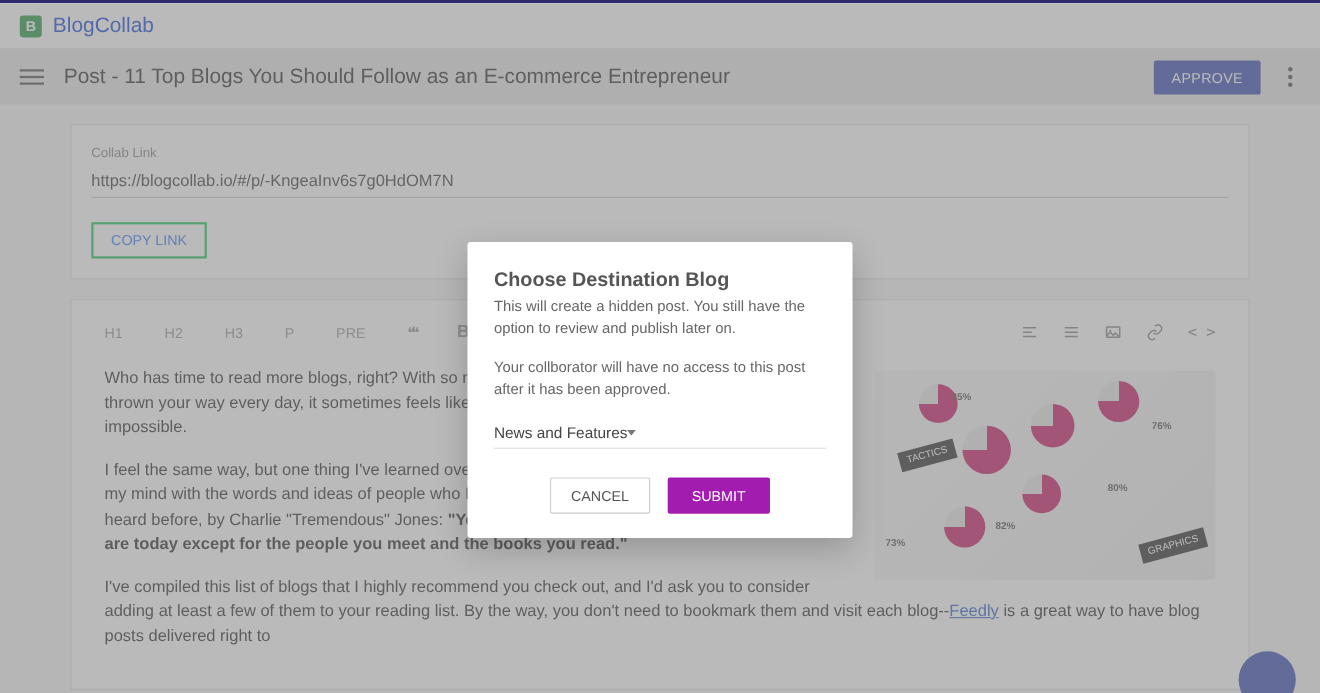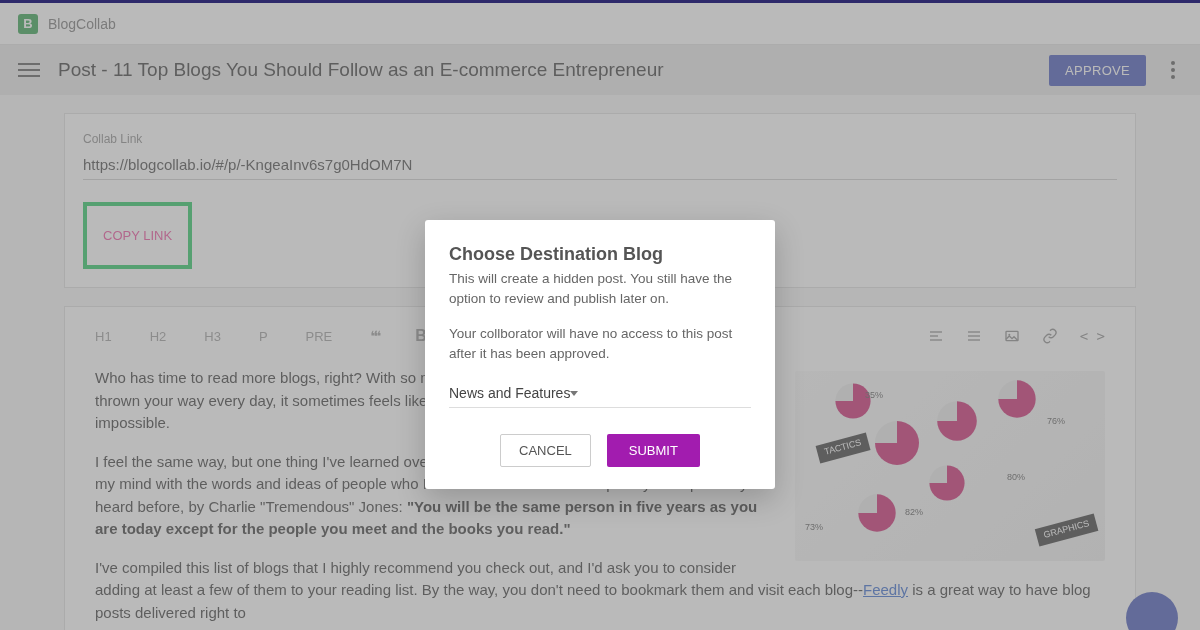--- a/index.html
+++ b/index.html
@@ -1,43 +1,43 @@
 <!DOCTYPE html>
 <html><head>
 <meta charset="utf-8">
 <style>
 * { margin:0; padding:0; box-sizing:border-box; }
 body { font-family:"Helvetica Neue",Arial,sans-serif; background:#f5f5f5; width:1200px; height:630px; overflow:hidden; position:relative; border-top:3px solid #2e2a6b; }
 .top-bar { background:#fff; height:42px; display:flex; align-items:center; padding:0 18px; border-bottom:1px solid #e0e0e0; }
 .logo { width:20px; height:20px; background:#2e9e4b; border-radius:3px; color:#fff; font-weight:bold; font-size:13px; display:flex; align-items:center; justify-content:center; margin-right:10px; }
-.app-name { font-size:14px; color:#737373; }
+.app-name { font-size:19px; color:#1d4ed8; }
 .header { background:#e6e6e6; height:50px; display:flex; align-items:center; padding:0 18px; }
 .ham { width:22px; height:14px; display:flex; flex-direction:column; justify-content:space-between; margin-right:18px; cursor:pointer; }
 .ham span { height:2px; background:#555; }
 .page-title { font-size:19px; color:#333; flex:1; }
 .approve-btn { background:#3f51b5; color:#fff; border:none; padding:8px 16px; font-size:13px; font-weight:500; border-radius:2px; cursor:pointer; letter-spacing:0.3px; }
 .more { margin-left:18px; cursor:pointer; display:flex; flex-direction:column; gap:3px; align-items:center; width:18px; }
 .more span { width:4px; height:4px; border-radius:50%; background:#555; }
 .content { padding:0 64px; }
 .card { background:#fff; border:1px solid #ddd; margin-top:18px; }
 .link-card { padding:18px; }
 .field-label { font-size:12px; color:#888; margin-bottom:4px; }
 .link-input { width:100%; border:none; border-bottom:1px solid #ccc; font-size:15px; padding:6px 0; color:#444; outline:none; }
-.copy-btn { margin-top:22px; border:4px solid #22c55e; background:#fff; padding:22px 16px; font-size:13px; color:#ec4899; cursor:pointer; }
+.copy-btn { margin-top:22px; border:2px solid #22c55e; background:#fff; padding:7px 16px; font-size:13px; color:#3b82f6; cursor:pointer; }
 .editor-card { padding:20px 30px; position:relative; }
 .toolbar { display:flex; align-items:center; gap:38px; color:#999; font-size:13px; margin-bottom:22px; }
 .tb { cursor:pointer; font-weight:500; }
 .tb.quote::before { content:"\275D\275D"; font-size:14px; letter-spacing:-4px; }
 .body-text { font-size:15px; color:#333; line-height:1.5; }
 .body-text p { margin-bottom:16px; }
 .body-text a { color:#3366cc; }
 .body-img { float:right; width:310px; height:190px; background:linear-gradient(135deg,#f8f8f8,#eee); margin:4px 0 8px 16px; position:relative; overflow:hidden; border-radius:2px; }
 .pie { position:absolute; width:44px; height:44px; border-radius:50%; background:conic-gradient(#c9206b 0 75%, #e8e8e8 0 100%); }
 .label-dark { position:absolute; background:#333; color:#fff; font-size:9px; padding:2px 7px; transform:rotate(-15deg); }
-.pct { position:absolute; font-size:9px; color:#555; font-weight:normal; }
+.pct { position:absolute; font-size:9px; color:#555; font-weight:bold; }
 
 .overlay { position:absolute; inset:0; background:rgba(130,130,130,0.55); display:flex; align-items:flex-start; justify-content:center; padding-top:217px; }
 .modal { background:#fff; width:350px; border-radius:3px; padding:24px 24px 22px 24px; box-shadow:0 10px 30px rgba(0,0,0,0.2); }
 .modal h3 { font-size:18px; color:#555; font-weight:600; margin-bottom:4px; }
 .modal p { font-size:13.5px; color:#666; line-height:1.45; margin-bottom:16px; }
 .select { display:flex; align-items:center; border-bottom:1px solid #ddd; padding:6px 0; font-size:14px; color:#444; margin-bottom:26px; cursor:pointer; }
 .caret { width:0; height:0; border-left:4px solid transparent; border-right:4px solid transparent; border-top:5px solid #777; }
 .modal-actions { display:flex; justify-content:center; gap:16px; }
 .cancel-btn { border:1px solid #ccc; background:#fff; color:#555; padding:8px 18px; font-size:13px; cursor:pointer; border-radius:2px; }
 .submit-btn { border:none; background:#a21caf; color:#fff; padding:8px 22px; font-size:13px; cursor:pointer; border-radius:2px; font-weight:400; }

